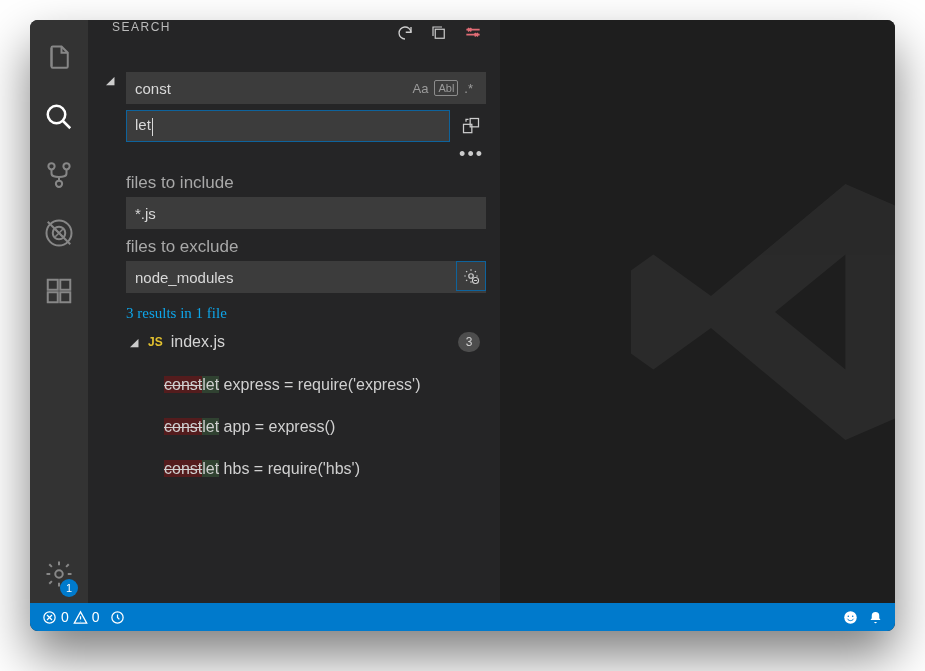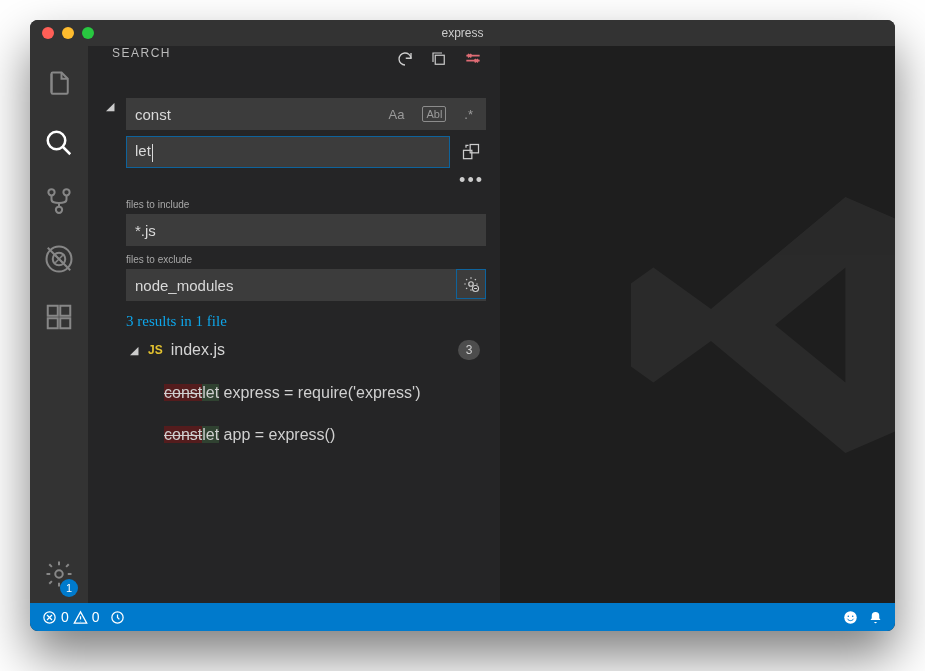--- a/index.html
+++ b/index.html
@@ -80,26 +80,26 @@
   .input-row { display: flex; align-items: stretch; gap: 6px; margin-bottom: 6px; }
   .input {
     flex: 1; background: #3c3c3c; border: 1px solid transparent;
     height: 32px; display: flex; align-items: center;
     padding: 0 8px; color: #d9d9d9; font-size: 15px;
     position: relative;
   }
   .input.focused { border-color: #0e639c; }
   .input .val { flex: 1; }
   .input .cursor { display:inline-block; width:1px; height:18px; background:#d9d9d9; vertical-align:middle; margin-left:1px; }
-  .input .in-icons { display: flex; gap: 14px; color: #9b9b9b; font-size: 13px; align-items: center; }
+  .input .in-icons { display: flex; gap: 2px; color: #9b9b9b; font-size: 13px; align-items: center; }
   .in-opt { border: 1px solid transparent; padding: 1px 3px; border-radius: 2px; }
   .in-opt.boxed { border-color: #8c8c8c; }
   .side-btn { width: 30px; background: none; display: flex; align-items: center; justify-content: center; color: #ccc; }
 
-  .label { font-size: 10px; color: #a8a8a8; margin: 8px 0 4px 20px; }
+  .label { font-size: 17px; color: #a8a8a8; margin: 8px 0 4px 20px; }
 
   .more { text-align: right; color: #ccc; font-size: 18px; letter-spacing: 2px; padding-right: 2px; margin-top: -4px; }
 
   .excl .side-btn { border: 1px solid #0e639c; width: 30px; height: 30px; margin-left: -30px; position: relative; z-index: 2; }
   .excl { position: relative; }
   .excl .input { padding-right: 36px; }
 
   .summary { color: #0ea5e9; font-size: 15px; margin: 12px 0 6px 20px; font-family: Liberation Serif, serif; }
 
   .result-file {
@@ -145,28 +145,20 @@
   }
   .statusbar .sp { flex: 1; }
   .sb-item { display: flex; align-items: center; gap: 4px; }
   .sb-item svg { width: 15px; height: 15px; }
 </style>
 </head>
 <body>
 
 <div class="window">
 
-  <div class="titlebar">
-    <div class="traffic">
-      <div class="tl-btn tl-close"></div>
-      <div class="tl-btn tl-min"></div>
-      <div class="tl-btn tl-max"></div>
-    </div>
-    <div class="title">express</div>
-  </div>
 
   <div class="body">
 
     <div class="activitybar">
       <div class="ab-item">
         <svg viewBox="0 0 24 24" fill="none" stroke="currentColor" stroke-width="1.6">
             <path d="M14 2H7a1 1 0 0 0-1 1v15a1 1 0 0 0 1 1h11a1 1 0 0 0 1-1V7z"></path>
             <path d="M14 2v5h5"></path>
             <path d="M9 4v15" transform="translate(-3,-1)"></path>
           </svg>
@@ -296,20 +288,23 @@
           <span>index.js</span>
           <span class="count-badge">3</span>
         </div>
 
         <div class="result-line">
           <span class="match-old">const</span><span class="match-new">let</span><span> express = require('express')</span>
         </div>
         <div class="result-line">
           <span class="match-old">const</span><span class="match-new">let</span><span> app = express()</span>
         </div>
+        <div class="result-line">
+          <span class="match-old">const</span><span class="match-new">let</span><span> hbs = require('hbs')</span>
+        </div>
 
       </div>
     </div>
 
     <div class="editor">
       <svg class="vs-water" width="320" height="320" viewBox="0 0 100 100">
           <path fill="#ffffff" d="M72 10 L95 20 L95 80 L72 90 L30 55 L12 68 L5 63 L5 37 L12 32 L30 45 Z M72 32 L50 50 L72 68 Z"></path>
         </svg>
     </div>
 

